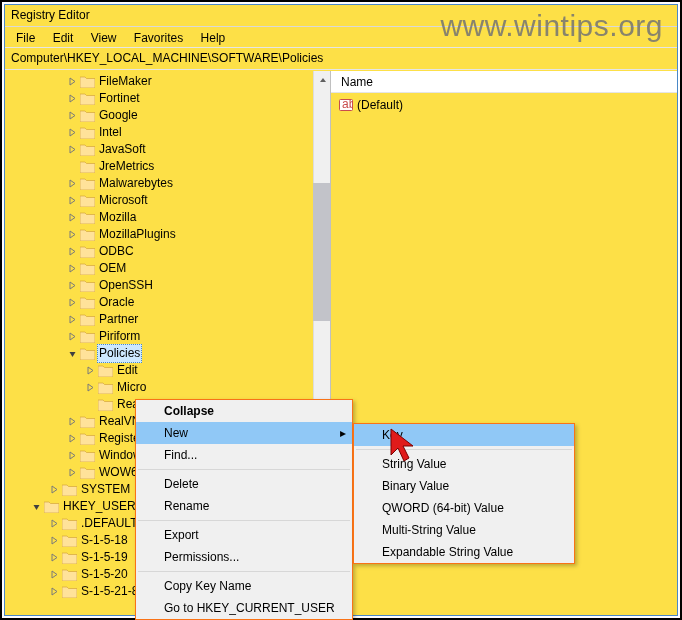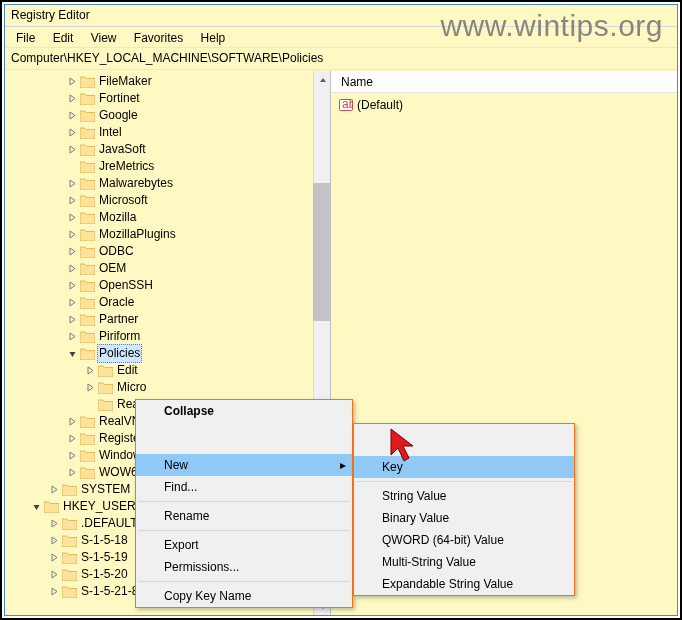--- a/index.html
+++ b/index.html
@@ -1,18 +1,18 @@
 <!DOCTYPE html>
 <html><head>
 <meta charset="utf-8">
 <style>
   * { box-sizing: border-box; margin: 0; padding: 0; font-family: "Segoe UI", Tahoma, sans-serif; font-size: 12px; }
   html, body { width: 682px; height: 620px; overflow: hidden; }
   .outer { border: 2px solid #000; width: 682px; height: 620px; position: relative; background: #fff; }
-  .window { border: 1px solid #4a88c7; width: 674px; height: 612px; margin: 2px; position: relative; background: #fef9c3; }
+  .window { border: 1px solid #4a88c7; width: 674px; height: 612px; margin: 2px; position: relative; background: #fde047; }
   .titlebar { height: 22px; padding: 3px 6px; border-bottom: 1px solid #d9d9d9; }
   .title { font-size: 12px; }
   .menubar { height: 21px; padding: 2px 4px; border-bottom: 1px solid #e5e5e5; }
   .menu-item { display: inline-block; padding: 2px 7px; cursor: default; }
   .addressbar { height: 22px; padding: 3px 6px; border-bottom: 1px solid #e5e5e5; font-size: 12px; }
   .content { position: absolute; top: 66px; bottom: 0; left: 0; right: 0; display: flex; }
   .tree-pane { width: 326px; border-right: 1px solid #c0c0c0; overflow: hidden; position: relative; }
   .list-pane { flex: 1; position: relative; }
   .list-header { height: 22px; border-bottom: 1px solid #e5e5e5; padding: 4px 10px; font-size: 12px; background: #fff; }
   .list-body { padding: 4px 8px; }
@@ -32,21 +32,21 @@
   .label.selected { background: #cde8ff; border: 1px dotted #4a88c7; padding: 0 1px; }
 
   .scrollbar { position: absolute; right: 0; top: 0; bottom: 0; width: 17px; background: #f0f0f0; border-left: 1px solid #dcdcdc; }
   .sb-thumb { position: absolute; right: 0; width: 17px; background: #c2c3c9; }
   .sb-btn { position: absolute; width: 17px; height: 17px; background: #f0f0f0; display: flex; align-items: center; justify-content: center; }
   .sb-btn svg { width: 8px; height: 8px; }
 
   
   .ctx { position: absolute; background: #f0f0f0; border: 1px solid #f97316; box-shadow: 2px 2px 4px rgba(0,0,0,0.25); z-index: 30; }
   .ctx-item { height: 22px; padding: 0 30px 0 28px; display: flex; align-items: center; white-space: nowrap; }
-  .ctx-item.hl { background: #90c8f6; margin-top: 32px; }
+  .ctx-item.hl { background: #90c8f6; }
   .ctx-sep { height: 1px; background: #d7d7d7; margin: 3px 2px; }
   .ctx .sub-arrow { position: absolute; right: 6px; }
 
   .watermark { position: absolute; top: 4px; right: 14px; font-family: Arial, sans-serif; font-size: 30px; font-weight: normal; color: rgba(115,115,115,0.85); letter-spacing: 0.5px; z-index: 50; pointer-events: none; }
 
   .cursor-arrow { position: absolute; z-index: 60; pointer-events: none; }
 </style>
 </head>
 <body>
 <div class="outer">
@@ -541,26 +541,28 @@
   <div class="ctx" style="left:130px; top:394px; width:218px;">
     <div class="ctx-item">
           <b>Collapse</b>
         </div>
     <div class="ctx-item hl" style="position:relative">
       <span>New</span>
       <span class="sub-arrow">▸</span>
     </div>
     <div class="ctx-item">Find...</div>
     <div class="ctx-sep"></div>
+    <div class="ctx-item">Delete</div>
     <div class="ctx-item">Rename</div>
     <div class="ctx-sep"></div>
     <div class="ctx-item">Export</div>
     <div class="ctx-item">Permissions...</div>
     <div class="ctx-sep"></div>
     <div class="ctx-item">Copy Key Name</div>
+    <div class="ctx-item">Go to HKEY_CURRENT_USER</div>
   </div>
 
   <div class="ctx" style="left:348px; top:418px; width:222px;">
     <div class="ctx-item hl">Key</div>
     <div class="ctx-sep"></div>
     <div class="ctx-item">String Value</div>
     <div class="ctx-item">Binary Value</div>
     <div class="ctx-item">QWORD (64-bit) Value</div>
     <div class="ctx-item">Multi-String Value</div>
     <div class="ctx-item">Expandable String Value</div>

